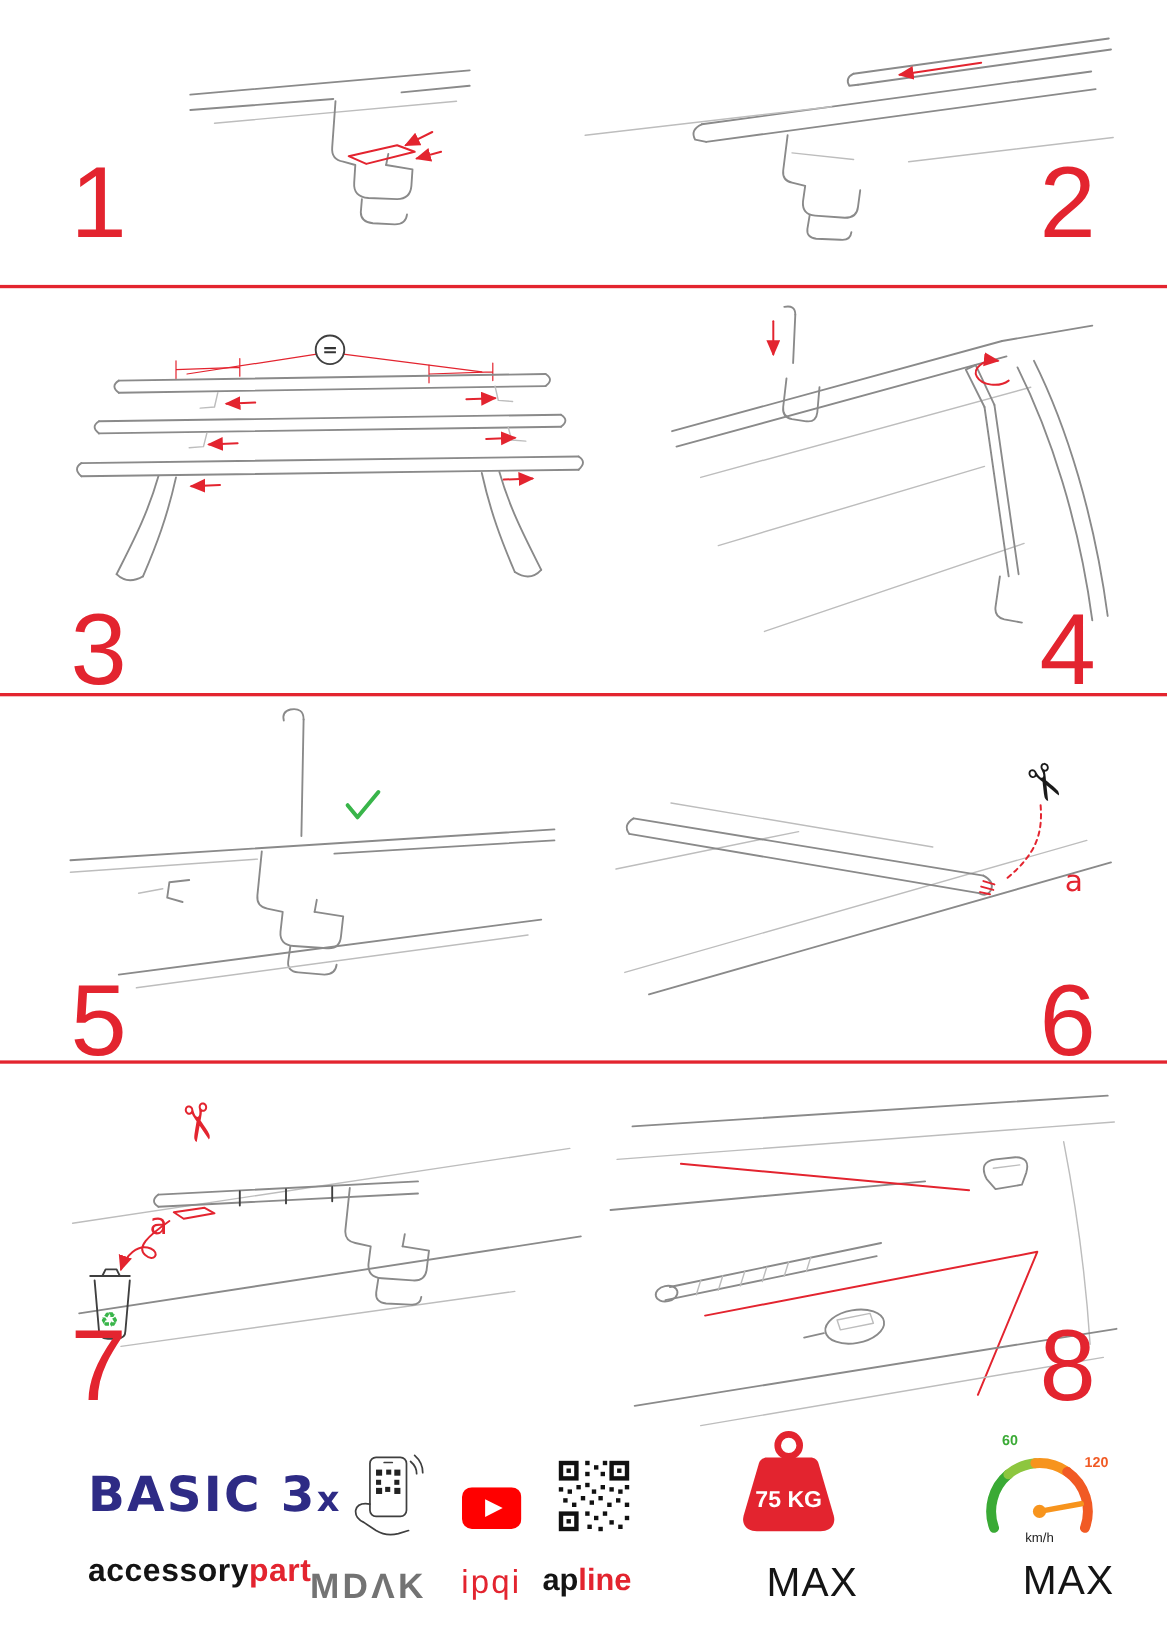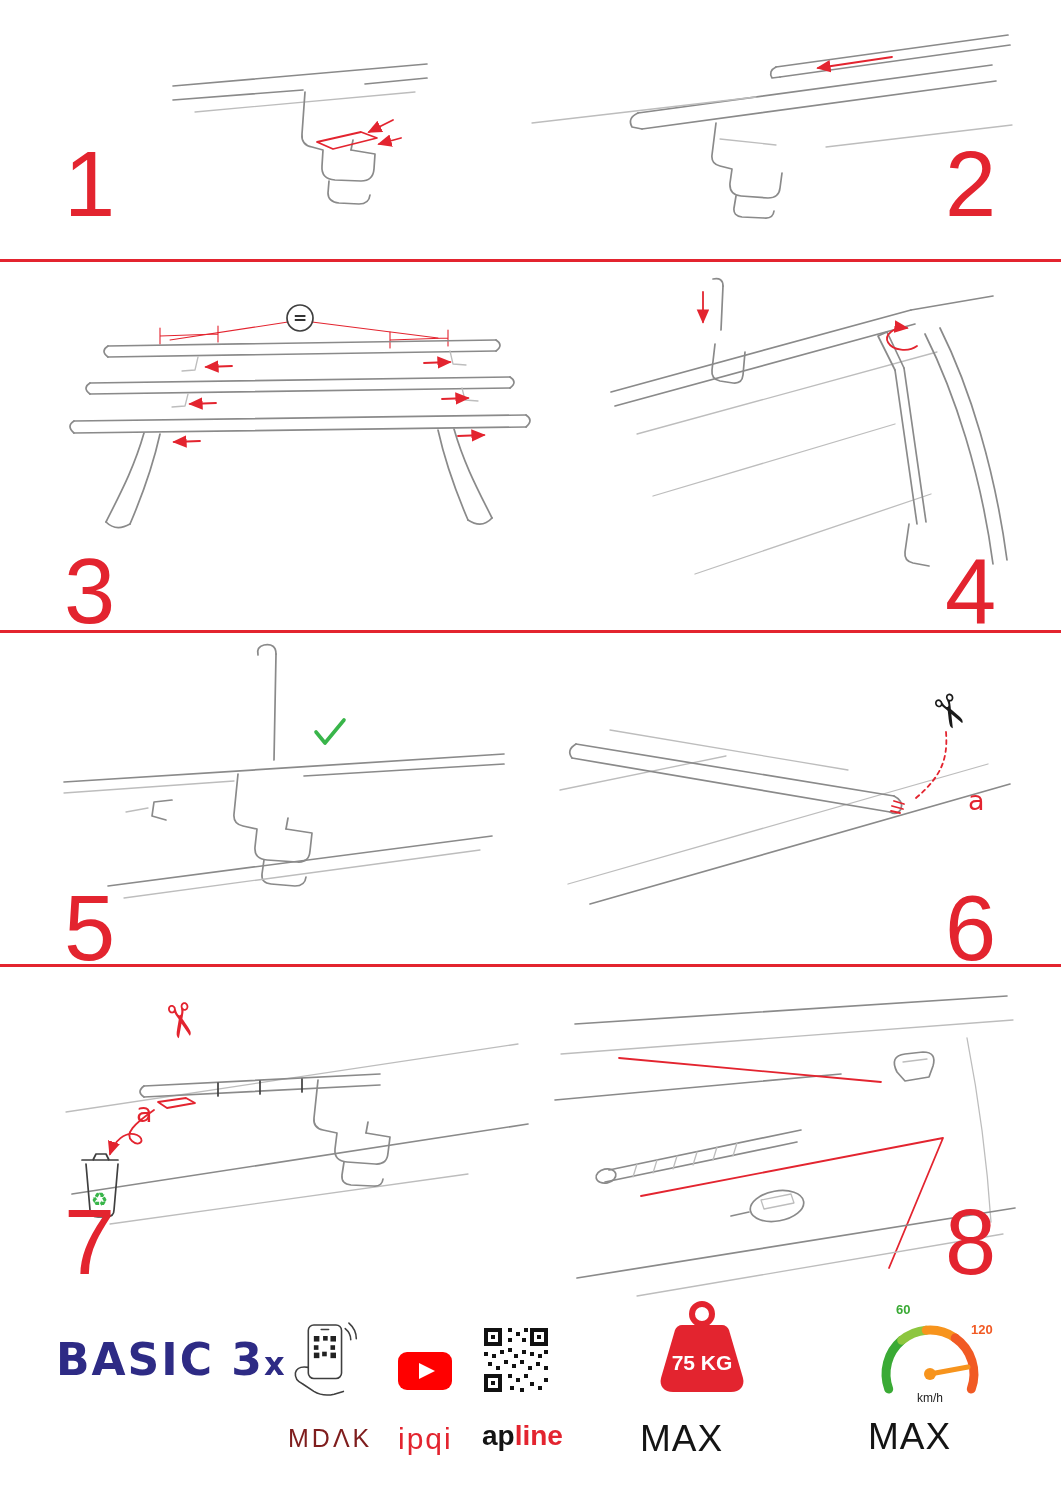--- a/index.html
+++ b/index.html
@@ -24,27 +24,27 @@
   .divider{position:absolute;left:0;width:1061px;height:3px;background:var(--red)}
   
   .art .g{stroke:#8a8a8a;fill:none;stroke-width:1.7;stroke-linecap:round;stroke-linejoin:round}
   .art .g2{stroke:#bdbdbd;fill:none;stroke-width:1.3;stroke-linecap:round;stroke-linejoin:round}
   .art .gd{stroke:#3f3f3f;fill:none;stroke-width:1.7;stroke-linecap:round;stroke-linejoin:round}
   .art .r{stroke:var(--red);fill:none;stroke-width:1.8;stroke-linecap:round;stroke-linejoin:round}
   .art .rthin{stroke:var(--red);fill:none;stroke-width:1.1;stroke-linecap:round}
   .art .chk{stroke:#39b54a;fill:none;stroke-width:3.6;stroke-linecap:round;stroke-linejoin:round}
   .art text{font-family:"DejaVu Sans",sans-serif}
   
-  .footer-block{position:absolute;display:flex;flex-direction:column;align-items:flex-start}
-  .brand{position:absolute;left:56px;top:1336px}
+  .footer-block{position:absolute;display:flex;flex-direction:column;align-items:flex-end}
+  .brand{position:absolute;left:80px;top:1336px}
   .brand-title{font-family:"DejaVu Sans",sans-serif;font-weight:700;color:var(--blue);font-size:44px;line-height:1.1;letter-spacing:2px}
   .brand-title .x{font-size:32px}
   .brand-sub{margin-top:28px;font-size:29px;font-weight:700;letter-spacing:.5px;color:var(--ink)}
   .red-text{color:var(--red)}
-  .mdak-label{margin-top:24px;font-size:25px;font-weight:400;letter-spacing:3px;color:#7f1d1d}
+  .mdak-label{margin-top:24px;font-size:32px;font-weight:700;letter-spacing:3px;color:#737373}
   .ipqi-label{margin-top:32px;font-size:30px;font-weight:400;letter-spacing:2px;color:var(--red)}
   .apline-label{margin-top:26px;font-size:28px;font-weight:600}
   .max-label{font-size:37px;font-weight:400;color:var(--ink);letter-spacing:1px}
   .weight-max{margin-top:20px}
   .speed-max{margin-top:8px}
 </style>
 </head>
 <body>
 
 <div class="page">
@@ -220,20 +220,21 @@
     <ellipse class="g" cx="232" cy="228" rx="27" ry="15" transform="rotate(-10 232 228)"></ellipse>
     <path class="g2" d="M216,222 l30,-6 l3,9 l-30,6 z"></path>
     <path class="g" d="M204,234 L186,238"></path>
     <path class="g" d="M32,300 L470,230"></path>
     <path class="g2" d="M92,318 L458,256"></path>
   </svg>
   <div class="step-num" style="left:945px;top:1196px">8</div>
 
   <div class="brand">
     <div class="brand-title"><span>BASIC 3</span><span class="x">x</span></div>
+    <div class="brand-sub"><span>accessory</span><span class="red-text">part</span></div>
   </div>
 
   <div class="footer-block" style="left:288px;top:1320px;width:100px">
     <svg class="art" width="72" height="80" viewBox="0 0 78 84">
       <rect x="22" y="4" width="36" height="58" rx="6" class="gd"></rect>
       <path class="gd" d="M36,9 L44,9"></path>
       <g fill="#222">
         <rect x="28" y="16" width="6" height="6"></rect>
           <rect x="38" y="16" width="5" height="5"></rect>
           <rect x="46" y="16" width="6" height="6"></rect>

